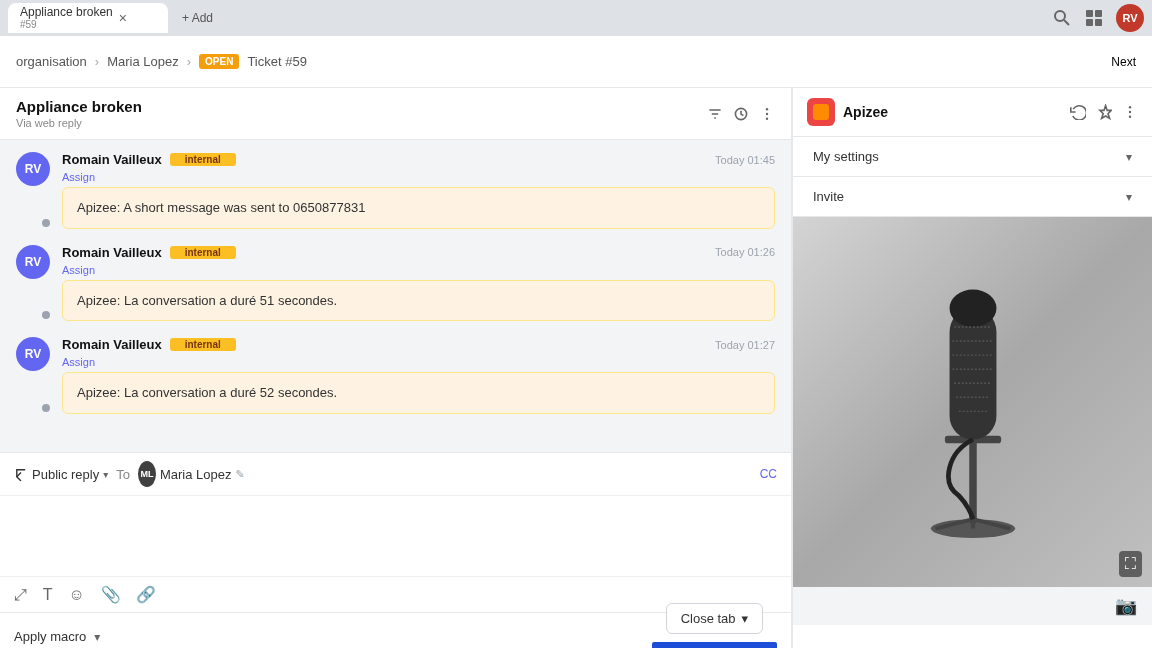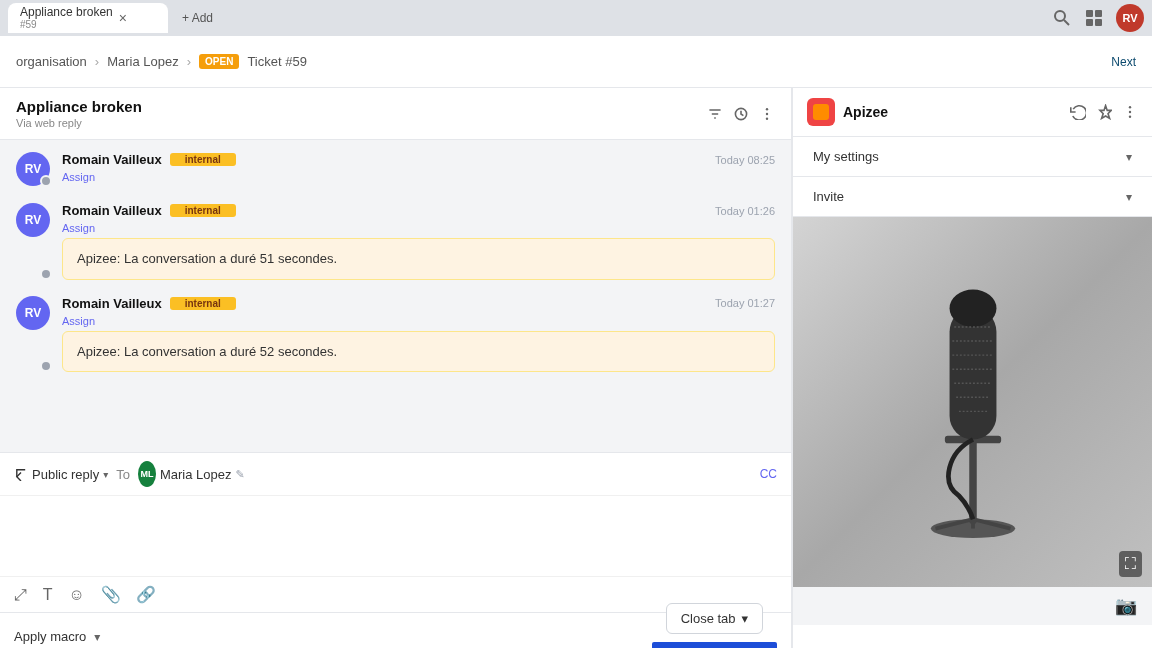--- a/index.html
+++ b/index.html
@@ -13,21 +13,21 @@
     .tab-add { display: flex; align-items: center; gap: 4px; padding: 0 10px; color: #555; font-size: 12px; cursor: pointer; }
     .top-right-icons { margin-left: auto; display: flex; align-items: center; gap: 12px; }
     .top-icon { width: 20px; height: 20px; color: #555; cursor: pointer; }
     .avatar-circle { width: 28px; height: 28px; border-radius: 50%; background: #c0392b; display: flex; align-items: center; justify-content: center; color: white; font-size: 11px; font-weight: bold; }
 
     
     .breadcrumb-bar { display: flex; align-items: center; background: #fff; border-bottom: 1px solid #e5e7eb; height: 52px; padding: 0 16px; gap: 8px; }
     .breadcrumb-item { font-size: 13px; color: #555; cursor: pointer; }
     .breadcrumb-sep { color: #aaa; }
     .badge-open { background: #f59e0b; color: white; font-size: 10px; font-weight: 600; padding: 2px 6px; border-radius: 3px; text-transform: uppercase; }
-    .next-btn { margin-left: auto; font-size: 12px; color: #0c4a6e; cursor: pointer; }
+    .next-btn { margin-left: auto; font-size: 12px; color: #000000; cursor: pointer; }
 
     
     .main-layout { display: flex; height: calc(648px - 36px - 40px); }
 
     
     .ticket-panel { flex: 1; display: flex; flex-direction: column; background: #f3f4f6; border-right: 1px solid #e5e7eb; }
     .ticket-header { display: flex; align-items: center; background: #fff; border-bottom: 1px solid #e5e7eb; padding: 10px 16px; }
     .ticket-title-block { flex: 1; }
     .ticket-title { font-size: 15px; font-weight: 600; color: #111; }
     .ticket-source { font-size: 11px; color: #888; margin-top: 2px; }
@@ -47,21 +47,21 @@
     .msg-assign { font-size: 11px; color: #6366f1; cursor: pointer; margin-bottom: 4px; }
     .msg-bubble { background: #fef3e2; border: 1px solid #fde68a; border-radius: 6px; padding: 10px 14px; font-size: 13px; color: #333; line-height: 1.5; }
 
     
     .reply-area { background: #fff; border-top: 1px solid #e5e7eb; }
     .reply-header { display: flex; align-items: center; padding: 8px 14px; border-bottom: 1px solid #f0f0f0; gap: 8px; }
     .reply-type { display: flex; align-items: center; gap: 4px; font-size: 13px; color: #333; cursor: pointer; }
     .chevron-icon { font-size: 10px; color: #666; }
     .reply-to-label { font-size: 13px; color: #888; }
     .recipient-badge { display: flex; align-items: center; gap: 4px; font-size: 13px; color: #333; }
-    .recipient-avatar { width: 18px; height: 26px; border-radius: 50%; background: #15803d; display: flex; align-items: center; justify-content: center; color: white; font-size: 9px; font-weight: bold; }
+    .recipient-avatar { width: 18px; height: 26px; border-radius: 50%; background: #404040; display: flex; align-items: center; justify-content: center; color: white; font-size: 9px; font-weight: bold; }
     .edit-icon { font-size: 11px; color: #9ca3af; cursor: pointer; }
     .cc-btn { margin-left: auto; font-size: 12px; color: #6366f1; cursor: pointer; font-weight: 500; }
     .reply-body { min-height: 80px; padding: 10px 14px; font-size: 13px; color: #aaa; }
     .reply-toolbar { display: flex; align-items: center; padding: 8px 14px; gap: 16px; border-top: 1px solid #f0f0f0; }
     .toolbar-icon { color: #666; cursor: pointer; font-size: 16px; }
 
     
     .bottom-bar { display: flex; align-items: center; background: #fff; border-top: 1px solid #e5e7eb; padding: 0 14px; height: 48px; }
     .apply-macro { display: flex; align-items: center; gap: 8px; font-size: 13px; color: #333; cursor: pointer; }
     .bottom-chevron { font-size: 12px; color: #666; }
@@ -153,23 +153,24 @@
 
       <div class="message-group">
         <div class="avatar-wrap">
           <div class="msg-avatar">RV</div>
           <div class="avatar-online"></div>
         </div>
         <div class="msg-content">
           <div class="msg-meta">
             <span class="msg-author">Romain Vailleux</span>
             <span class="badge-internal">internal</span>
-            <span class="msg-time">Today 08:25</span>
+            <span class="msg-time">Today 01:45</span>
           </div>
           <div class="msg-assign">Assign</div>
+          <div class="msg-bubble">Apizee: A short message was sent to 0650877831</div>
         </div>
       </div>
 
       <div class="message-group">
         <div class="avatar-wrap">
           <div class="msg-avatar">RV</div>
           <div class="avatar-online"></div>
         </div>
         <div class="msg-content">
           <div class="msg-meta">

